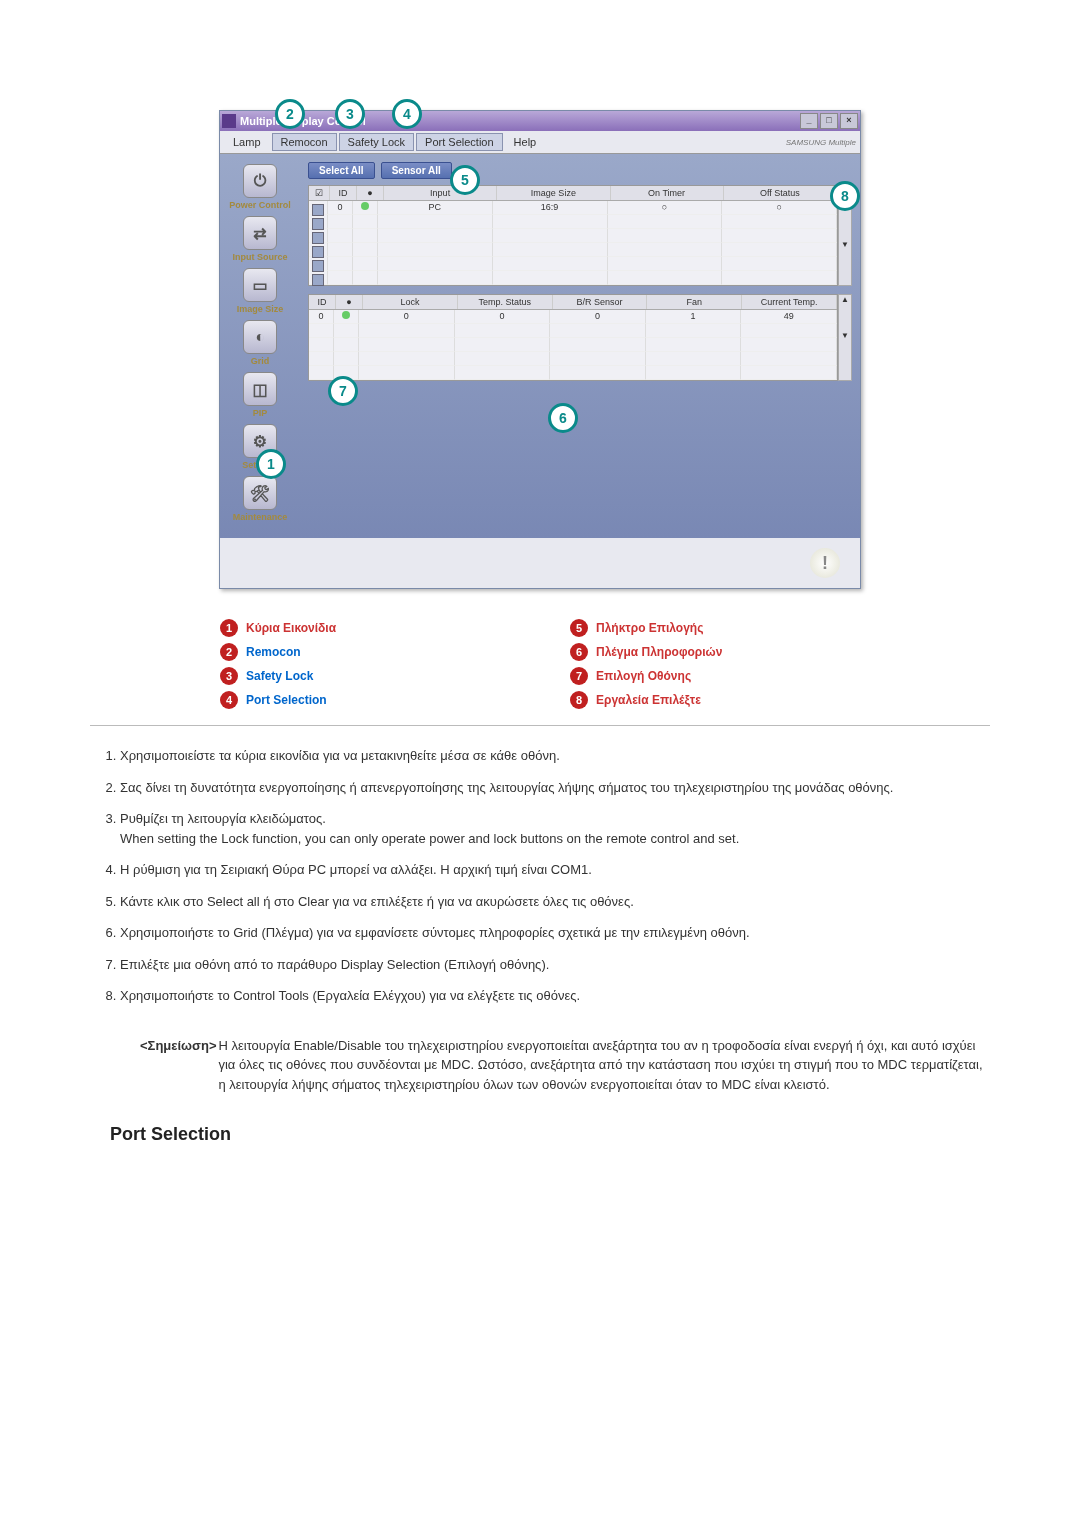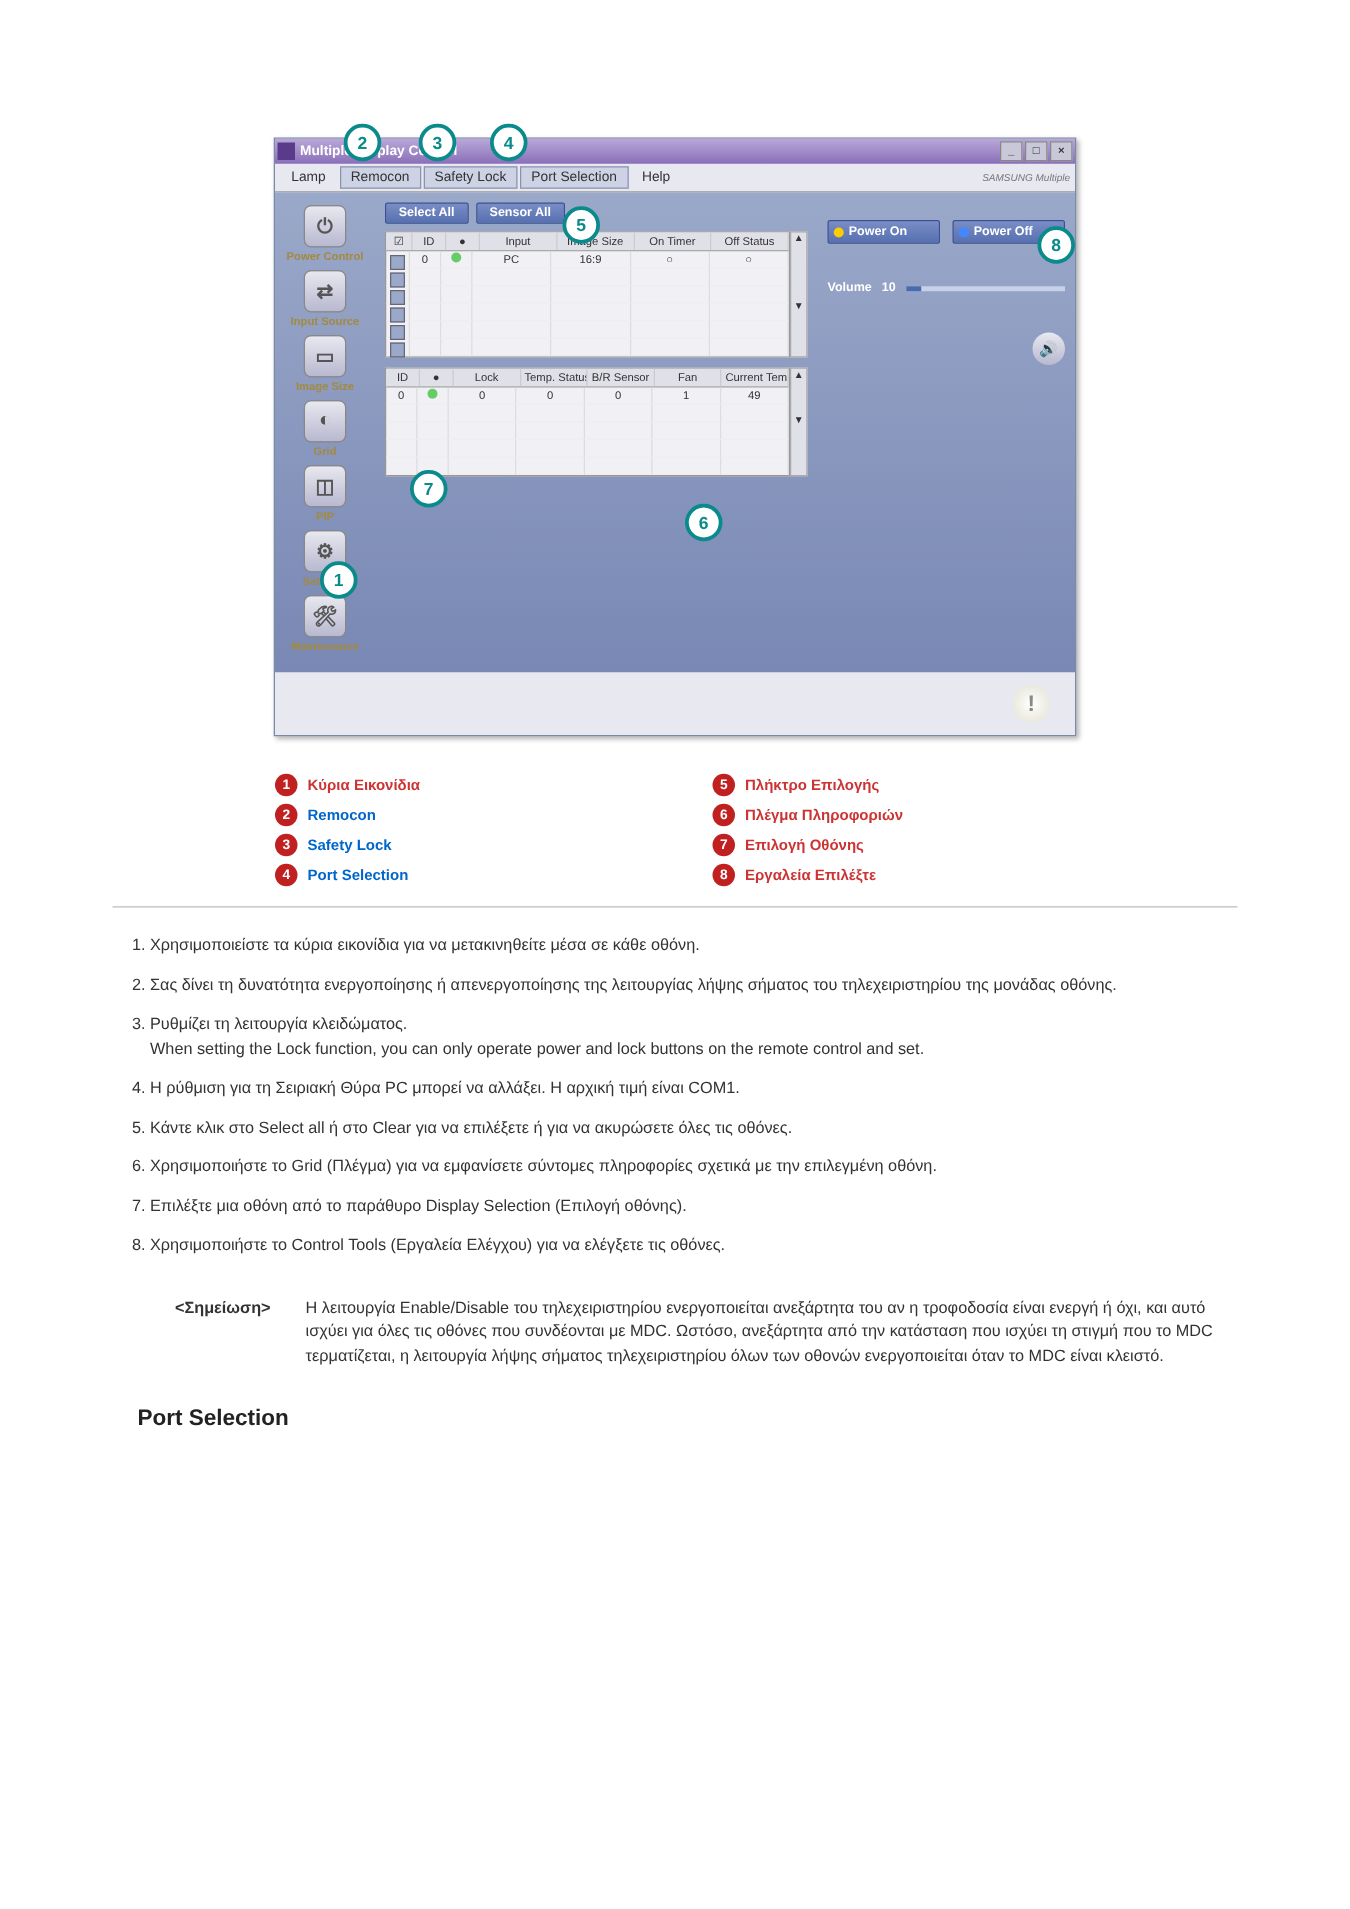--- a/index.html
+++ b/index.html
@@ -41,21 +41,21 @@
   .callout{position:absolute;width:24px;height:24px;border-radius:50%;background:#fff;border:3px solid #0a8a8a;color:#0a8a8a;font-weight:bold;font-size:14px;display:flex;align-items:center;justify-content:center;z-index:10}
   .legend{width:640px;margin:30px auto 10px;display:flex;gap:60px;padding:0 50px}
   .legend-col{flex:1}
   .legend-item{display:flex;align-items:center;gap:8px;margin-bottom:6px;font-size:12px;font-weight:bold}
   .legend-item .bullet{width:18px;height:18px;border-radius:50%;background:#c02020;color:#fff;font-size:11px;display:flex;align-items:center;justify-content:center;font-weight:bold}
   .legend-item.blue{color:#0066cc}
   .legend-item.red{color:#cc3333}
   hr.divider{border:none;border-top:1px solid #bbb;margin:10px 40px 20px}
   ol.notes{margin:0 40px 30px 70px;padding:0}
   ol.notes li{margin-bottom:12px;line-height:1.5;font-size:13px}
-  .note-block{display:flex;margin:0 40px 30px 90px;gap:28px;font-size:13px;line-height:1.5}
+  .note-block{display:flex;margin:0 40px 30px 90px;gap:2px;font-size:13px;line-height:1.5}
   .note-label{font-weight:bold;white-space:nowrap}
   h2.section-title{font-size:18px;font-weight:bold;margin:30px 60px 10px;color:#222}
   .checkbox-col{width:14px;flex:0 0 14px}
   .chk{width:10px;height:10px;background:#9aa8c9;margin:2px auto;border:1px solid #667}
   .dot-green{width:8px;height:8px;border-radius:50%;background:#6c6;display:inline-block}
   .scroll-cap{width:12px;background:#e0e0e8;border:1px solid #aaa;font-size:8px;text-align:center}
 </style>
 </head>
 <body>
 
@@ -236,42 +236,20 @@
                 <div class="gc"></div>
                 <div class="gc"></div>
                 <div class="gc"></div>
                 <div class="gc"></div>
                 <div class="gc"></div>
               </div>
           </div>
           <div class="scroll-cap">▲<br><br><br><br>▼</div>
         </div>
       </div>
-      <div class="right-panel">
-        <div class="power-row">
-          <div class="power-btn">
-              <span class="dot-yellow"></span>
-              <span>Power On</span>
-            </div>
-          <div class="power-btn">
-              <span class="dot-blue"></span>
-              <span>Power Off</span>
-            </div>
-        </div>
-        <div class="volume-row">
-          <span>Volume</span>
-          <span>10</span>
-          <div class="vol-track">
-              <div class="vol-fill"></div>
-            </div>
-        </div>
-        <div style="display:flex">
-            <div class="speaker-icon">🔊</div>
-          </div>
-      </div>
     </div>
     <div class="statusbar">
       <div class="warn-icon">!</div>
     </div>
   </div>
 
   <div class="legend">
     <div class="legend-col">
       <div class="legend-item red">
           <div class="bullet">1</div>

